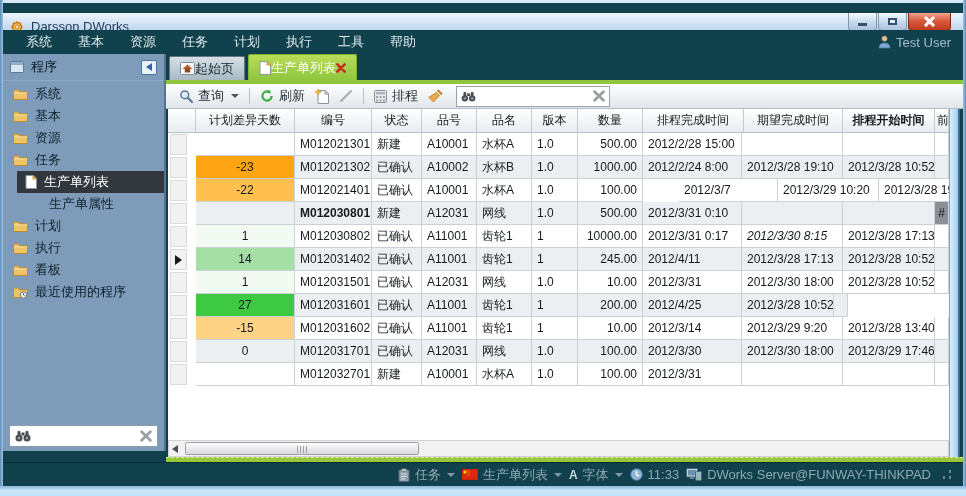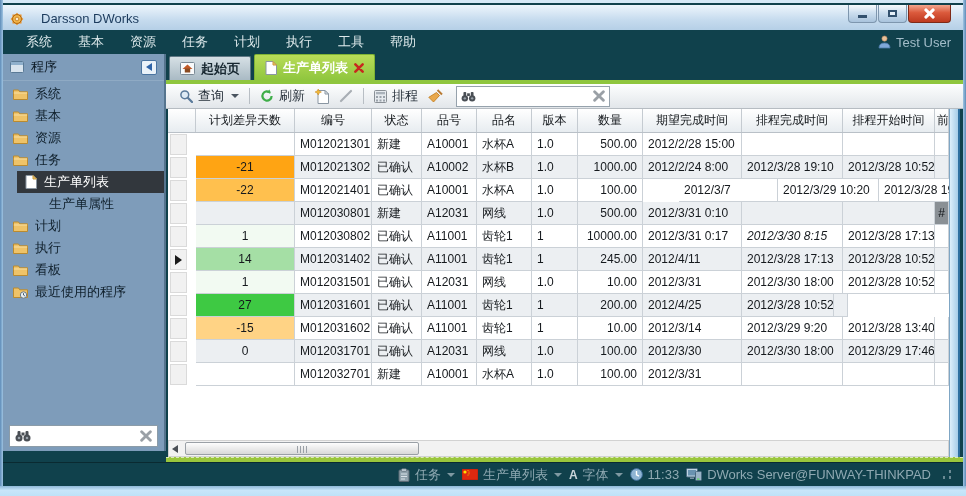--- a/index.html
+++ b/index.html
@@ -4,21 +4,21 @@
 <style>
   * { margin:0; padding:0; box-sizing:border-box; }
   html,body { width:966px; height:496px; font-family:"Liberation Sans","DejaVu Sans",sans-serif; }
   .win { position:relative; width:966px; height:496px; background:#10414C; overflow:hidden; }
   .frame-top{position:absolute;top:0;left:0;right:0;height:3px;background:#D5E8F6;z-index:9;}
   .frame-left{position:absolute;top:0;bottom:0;left:0;width:3px;background:linear-gradient(90deg,#5E8CB8,#9FC4E2);z-index:9;}
   .frame-right{position:absolute;top:0;bottom:0;right:0;width:3px;background:linear-gradient(90deg,#9FC4E2,#5E8CB8);z-index:9;}
   .frame-bottom{position:absolute;left:0;right:0;bottom:0;height:10px;background:linear-gradient(#8FB8D8,#C8E6FA 45%,#BEE2F8);z-index:9;}
 
   
-  .titlebar{position:absolute;top:5px;left:3px;right:3px;height:27px;background:linear-gradient(#EDF5FC,#C6DBEE 55%,#B2CDE5);display:flex;align-items:center;padding:0 6px;gap:16px;}
+  .titlebar{position:absolute;top:13px;left:3px;right:3px;height:27px;background:linear-gradient(#EDF5FC,#C6DBEE 55%,#B2CDE5);display:flex;align-items:center;padding:0 6px;gap:6px;}
   .title-text{font-size:13px;color:#1B3A5C;}
   .winbtns{margin-left:auto;display:flex;gap:1px;align-self:flex-start;margin-right:6px;}
   .wbtn{width:29px;height:18px;background:linear-gradient(#F8FBFD,#CDDFEF 45%,#A9C3DC);border:1px solid #7E96AE;border-top:none;border-radius:0 0 4px 4px;display:flex;align-items:center;justify-content:center;cursor:default;}
   .wbtn.close{width:43px;background:linear-gradient(#F2A58E,#DB5A3C 45%,#BE3A20);border-color:#7E2A18;}
   .ic-min{width:9px;height:3px;background:#33516E;margin-top:5px;}
   .ic-restore{width:9px;height:7px;border:2px solid #33516E;background:#E8F2FA;}
   .ic-x{position:relative;width:11px;height:11px;}
   .ic-x::before,.ic-x::after{content:"";position:absolute;left:-1px;top:4px;width:13px;height:3px;background:#FFF;border-radius:1px;}
   .ic-x::before{transform:rotate(45deg);} .ic-x::after{transform:rotate(-45deg);}
 
@@ -36,21 +36,21 @@
   .sb-items{padding-top:2px;}
   .sb-item{height:22px;display:flex;align-items:center;gap:7px;padding-left:10px;font-size:13px;color:#10202C;cursor:default;}
   .sb-item.selected{background:#32373D;color:#FFFFFF;margin-left:14px;padding-left:8px;}
   .sb-item.child{padding-left:46px;}
   .sb-search{position:absolute;left:6px;right:6px;bottom:4px;height:22px;background:#FFF;border:1px solid #8C9CA8;display:flex;align-items:center;padding:0 5px;gap:4px;}
   .sb-search input,.tool-search input{flex:1;border:none;outline:none;font-size:12px;min-width:0;background:transparent;}
 
   
   .main{position:absolute;left:166px;right:3px;top:54px;bottom:34px;background:#10414C;}
   .tabstrip{height:26px;display:flex;align-items:flex-end;padding-left:3px;gap:3px;}
-  .tab{height:24px;display:flex;align-items:center;gap:6px;padding:0 10px;font-size:13px;border-radius:2px 2px 0 0;cursor:default;font-weight:bold;}
+  .tab{height:24px;display:flex;align-items:center;gap:0;padding:0 10px;font-size:13px;border-radius:2px 2px 0 0;cursor:default;}
   .tab.inactive{background:linear-gradient(#D6E0E5,#A9BAC4);border:1px solid #5F7885;border-bottom:none;color:#16262F;}
   .tab.active{background:linear-gradient(#B9DC58,#8FC63E);border:1px solid #7FB334;border-bottom:none;color:#FFF;height:26px;}
   .greenline{height:4px;background:#8FC63E;}
   .toolbar{height:25px;background:linear-gradient(#FDFEFE,#E2E6EA);border-bottom:1px solid #B6BCC2;display:flex;align-items:center;padding:0 8px;font-size:13px;color:#26303A;}
   .tbtn{display:flex;align-items:center;gap:5px;padding:0 5px;height:21px;border-radius:2px;}
   .tsep{width:1px;height:16px;background:#B8BEC4;margin:0 5px;}
   .caret{width:0;height:0;border-left:4px solid transparent;border-right:4px solid transparent;border-top:4px solid #4A5560;margin-left:2px;}
   .tool-search{margin-left:8px;width:154px;height:21px;background:#FFF;border:1px solid #96A2AC;display:flex;align-items:center;padding:0 4px;gap:4px;}
 
   
@@ -373,23 +373,23 @@
     <div class="grid">
       <div class="g-header">
           <div class="gh-cell" style="width: 28px;"></div>
           <div class="gh-cell" style="width: 99px;">计划差异天数</div>
           <div class="gh-cell" style="width: 77px;">编号</div>
           <div class="gh-cell" style="width: 50px;">状态</div>
           <div class="gh-cell" style="width: 55px;">品号</div>
           <div class="gh-cell" style="width: 55px;">品名</div>
           <div class="gh-cell" style="width: 46px;">版本</div>
           <div class="gh-cell" style="width: 65px;">数量</div>
+          <div class="gh-cell" style="width: 101px;">排程完成时间</div>
           <div class="gh-cell" style="width: 99px;">期望完成时间</div>
-          <div class="gh-cell" style="width: 101px;">排程完成时间</div>
-          <div class="gh-cell" style="width: 92px;">排程开始时间</div>
+          <div class="gh-cell" style="width: 92px; font-weight: bold;">排程开始时间</div>
           <div class="gh-cell" style="width: 14px; justify-content: flex-start; padding-left: 2px;">前</div>
         </div>
       <div class="g-body">
           <div class="g-row">
             <div class="g-ind">
               <div class="box"></div>
             </div>
             <div class="g-cell" style="width: 99px; justify-content: center;"></div>
             <div class="g-cell" style="width: 77px; justify-content: flex-start;">M012021301</div>
             <div class="g-cell" style="width: 50px; justify-content: flex-start;">新建</div>
@@ -399,21 +399,21 @@
             <div class="g-cell" style="width: 65px; justify-content: flex-end;">500.00</div>
             <div class="g-cell" style="width: 99px; justify-content: flex-start;">2012/2/28 15:00</div>
             <div class="g-cell" style="width: 101px; justify-content: flex-start;"></div>
             <div class="g-cell" style="width: 92px; justify-content: flex-start;"></div>
             <div class="g-cell" style="width: 14px; justify-content: flex-start;"></div>
           </div>
           <div class="g-row alt">
             <div class="g-ind">
               <div class="box"></div>
             </div>
-            <div class="g-cell" style="width: 99px; justify-content: center; background: rgb(255, 164, 19);">-21</div>
+            <div class="g-cell" style="width: 99px; justify-content: center; background: rgb(255, 164, 19);">-23</div>
             <div class="g-cell" style="width: 77px; justify-content: flex-start;">M012021302</div>
             <div class="g-cell" style="width: 50px; justify-content: flex-start;">已确认</div>
             <div class="g-cell" style="width: 55px; justify-content: flex-start;">A10002</div>
             <div class="g-cell" style="width: 55px; justify-content: flex-start;">水杯B</div>
             <div class="g-cell" style="width: 46px; justify-content: flex-start;">1.0</div>
             <div class="g-cell" style="width: 65px; justify-content: flex-end;">1000.00</div>
             <div class="g-cell" style="width: 99px; justify-content: flex-start;">2012/2/24 8:00</div>
             <div class="g-cell" style="width: 101px; justify-content: flex-start;">2012/3/28 19:10</div>
             <div class="g-cell" style="width: 92px; justify-content: flex-start;">2012/3/28 10:52</div>
             <div class="g-cell" style="width: 14px; justify-content: flex-start;"></div>
@@ -432,21 +432,21 @@
             <div class="g-cell" style="width: 99px; justify-content: flex-start; margin-left: 36px;">2012/3/7</div>
             <div class="g-cell" style="width: 101px; justify-content: flex-start;">2012/3/29 10:20</div>
             <div class="g-cell" style="width: 92px; justify-content: flex-start;">2012/3/28 19:10</div>
             <div class="g-cell" style="width: 14px; justify-content: flex-start;"></div>
           </div>
           <div class="g-row alt">
             <div class="g-ind">
               <div class="box"></div>
             </div>
             <div class="g-cell" style="width: 99px; justify-content: center;"></div>
-            <div class="g-cell" style="width: 77px; justify-content: flex-start;">M012030801</div>
+            <div class="g-cell" style="width: 77px; justify-content: flex-start; font-weight: bold;">M012030801</div>
             <div class="g-cell" style="width: 50px; justify-content: flex-start;">新建</div>
             <div class="g-cell" style="width: 55px; justify-content: flex-start;">A12031</div>
             <div class="g-cell" style="width: 55px; justify-content: flex-start;">网线</div>
             <div class="g-cell" style="width: 46px; justify-content: flex-start;">1.0</div>
             <div class="g-cell" style="width: 65px; justify-content: flex-end;">500.00</div>
             <div class="g-cell" style="width: 99px; justify-content: flex-start;">2012/3/31 0:10</div>
             <div class="g-cell" style="width: 101px; justify-content: flex-start;"></div>
             <div class="g-cell" style="width: 92px; justify-content: flex-start;"></div>
             <div class="g-cell" style="width: 14px; justify-content: center; background: rgb(138, 144, 149); color: rgb(16, 20, 24);">#</div>
           </div>

